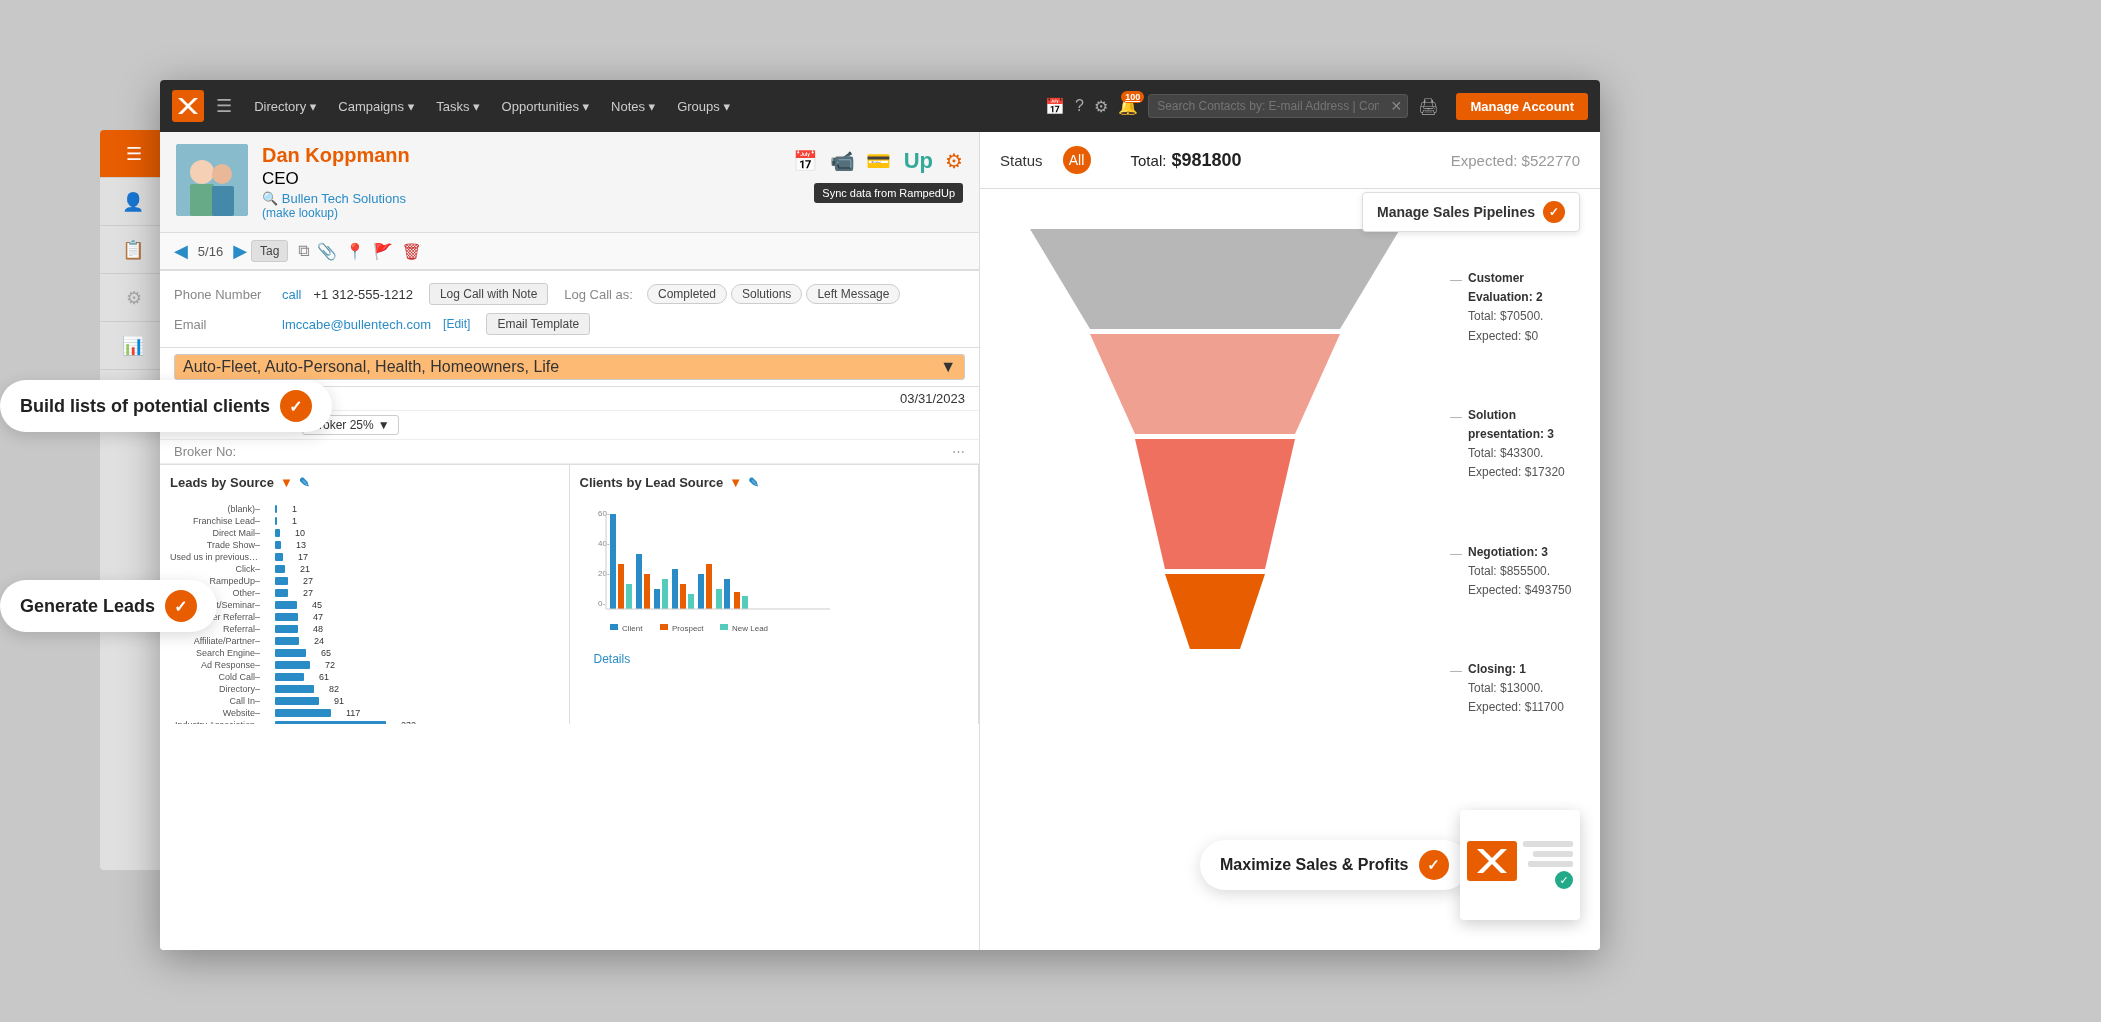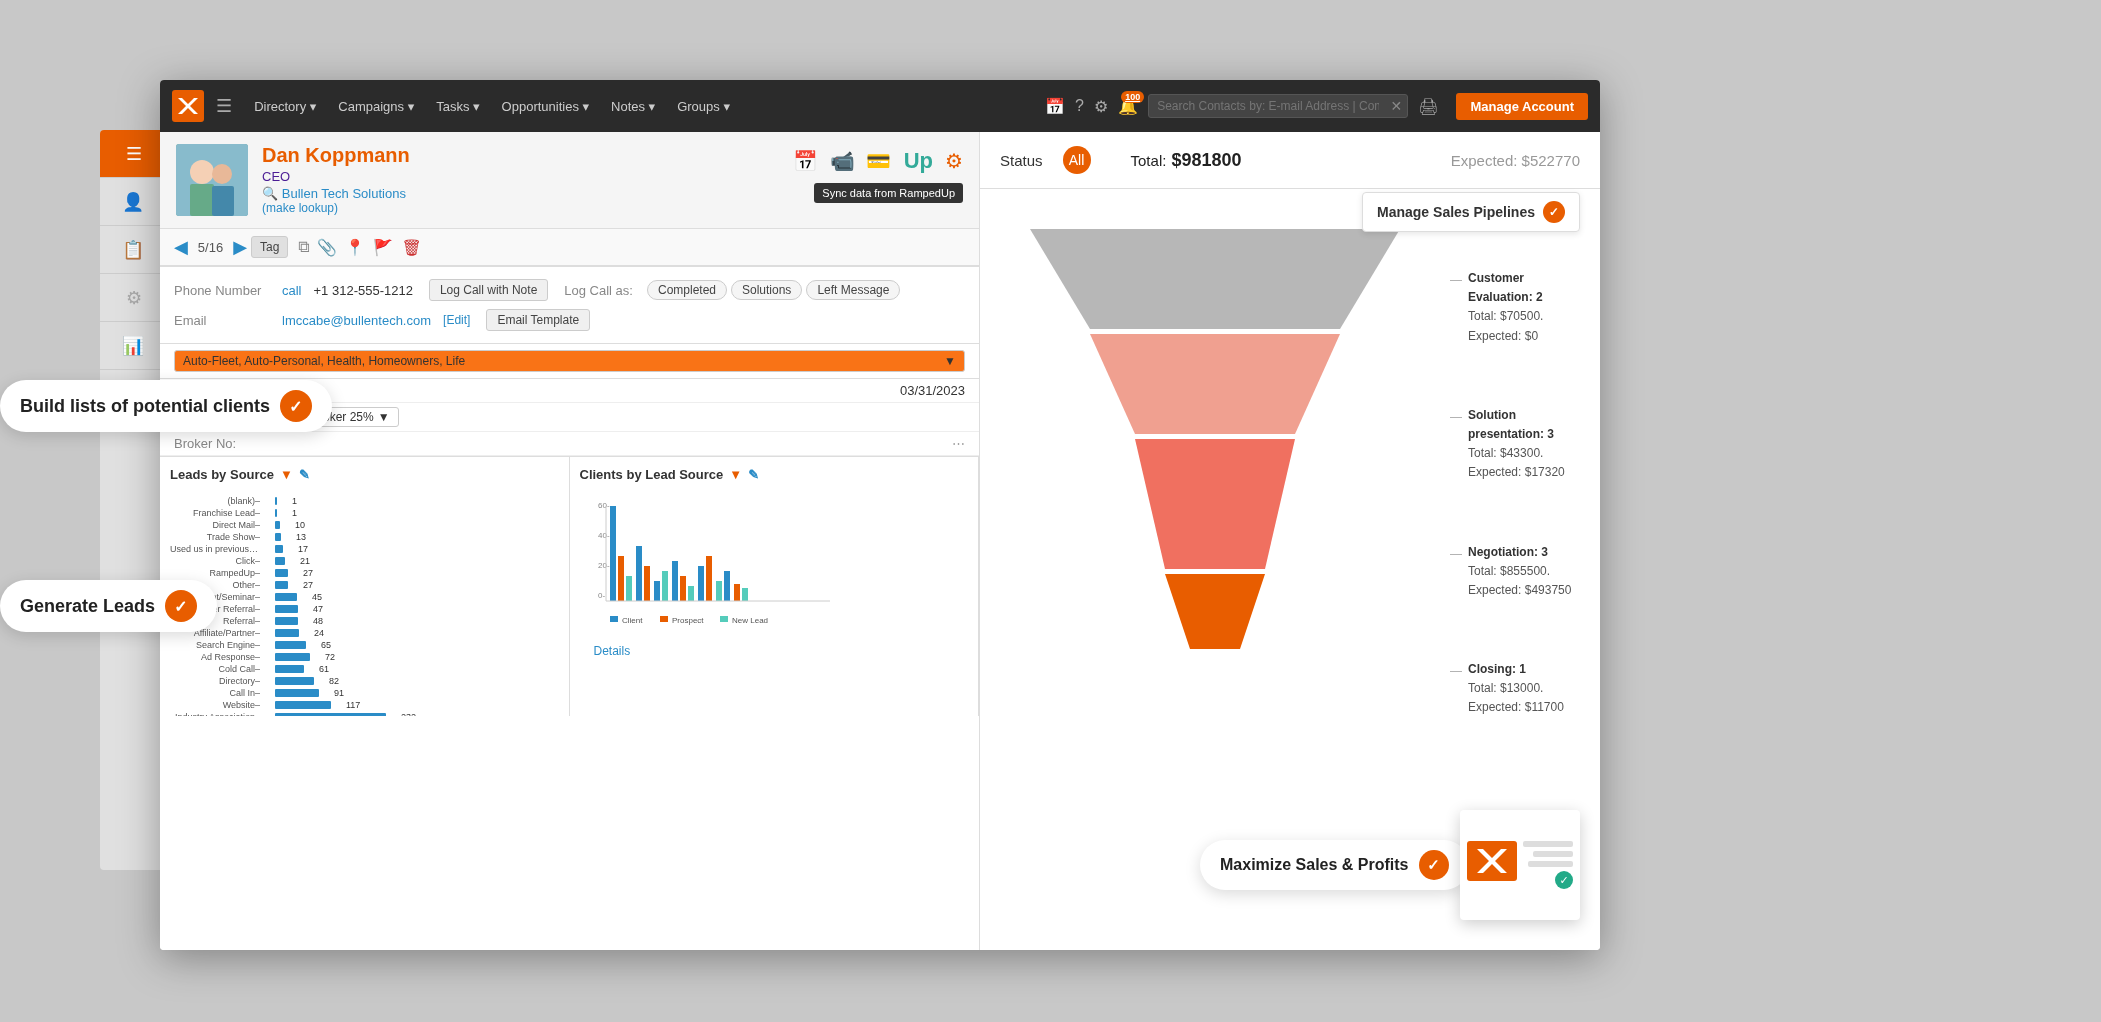--- a/index.html
+++ b/index.html
@@ -157,22 +157,22 @@
       color: white;
     }
     .contact-info { flex: 1; }
     .contact-name {
       color: #e85d00;
       font-size: 20px;
       font-weight: bold;
       margin-bottom: 2px;
     }
     .contact-title {
-      color: #4c1d95;
-      font-size: 13px;
+      color: #000000;
+      font-size: 17px;
     }
     .contact-company {
       color: #2a8cc7;
       font-size: 13px;
       margin-top: 2px;
       cursor: pointer;
     }
     .make-lookup {
       color: #2a8cc7;
       font-size: 12px;
@@ -317,25 +317,25 @@
     .insurance-row {
       display: flex;
       align-items: center;
       padding: 6px 14px;
       border-bottom: 1px solid #ddd;
       font-size: 13px;
       gap: 8px;
     }
     .insurance-select {
       flex: 1;
-      background: #f97316;
+      background: #fdba74;
       border: 1px solid #ccc;
       border-radius: 3px;
       padding: 3px 8px;
-      font-size: 12px;
+      font-size: 16px;
       color: #333;
       display: flex;
       align-items: center;
       justify-content: space-between;
       cursor: pointer;
     }
 
     .field-row-inline {
       display: flex;
       align-items: center;

